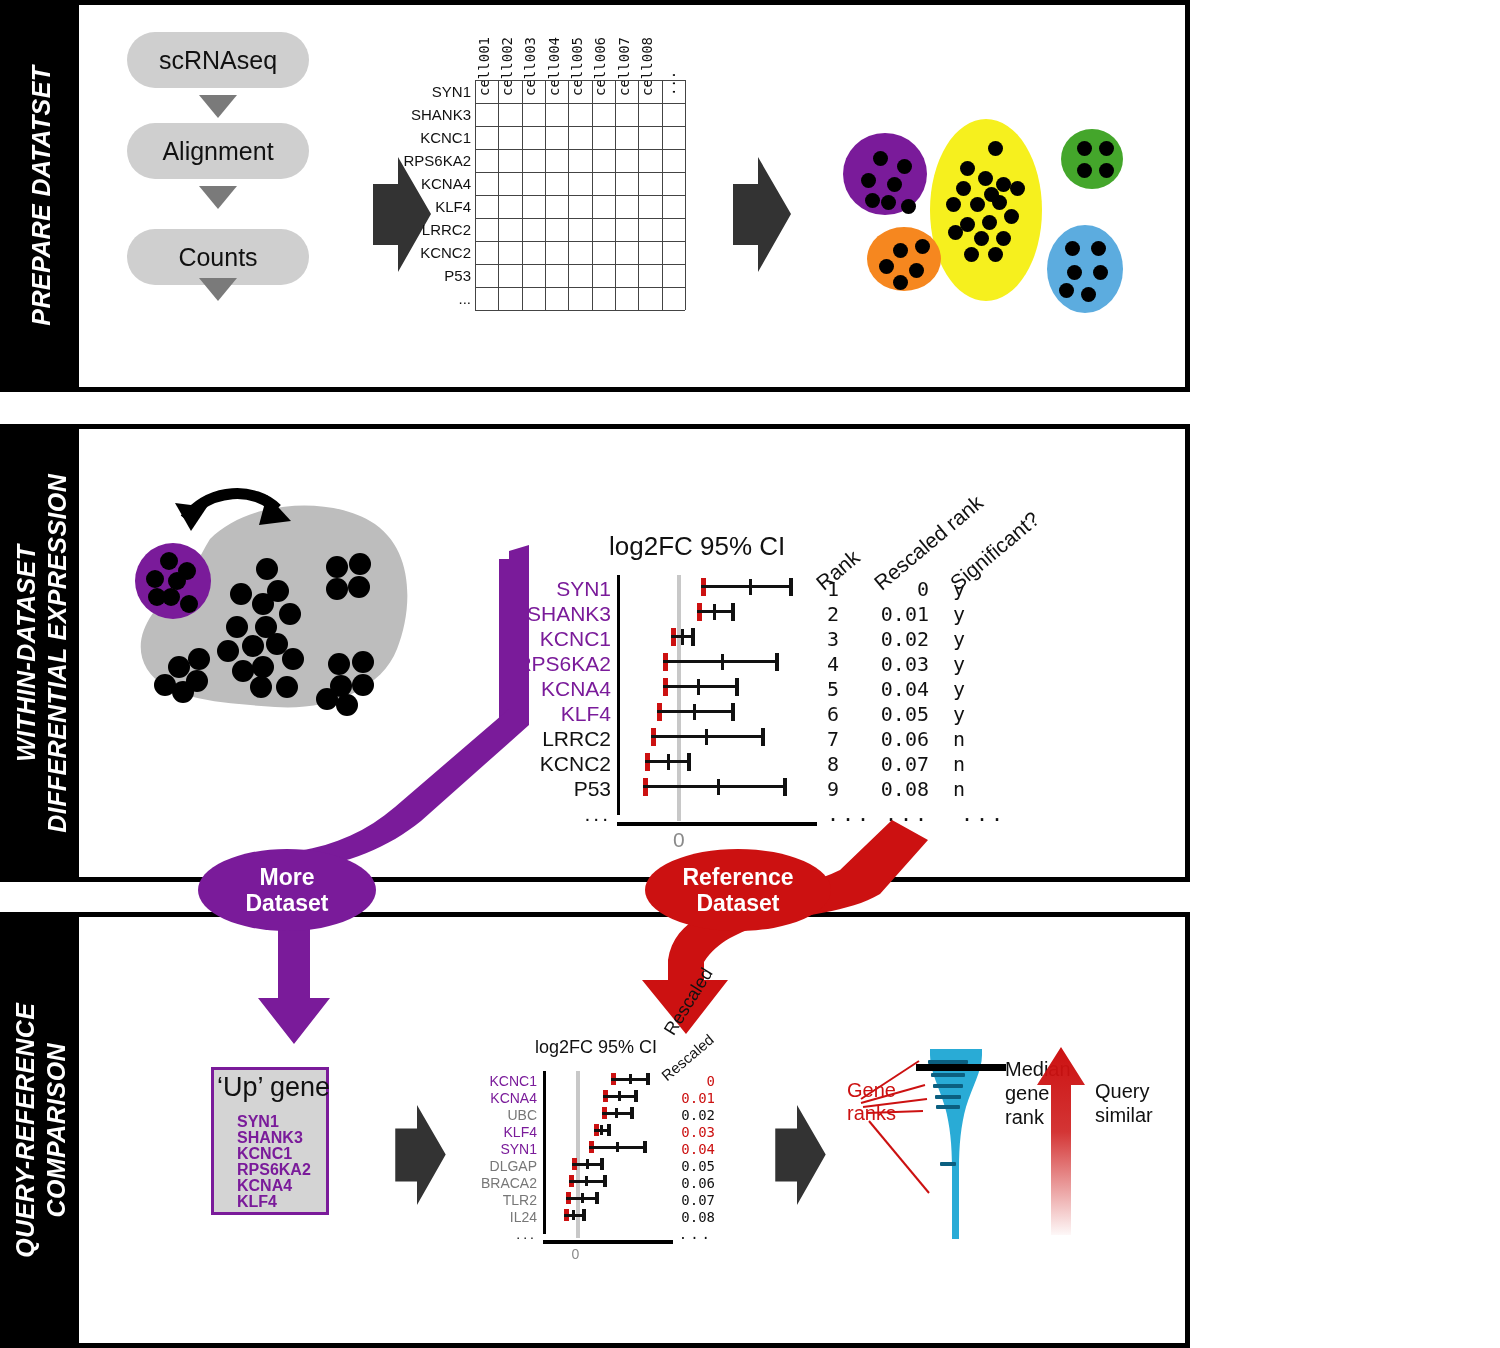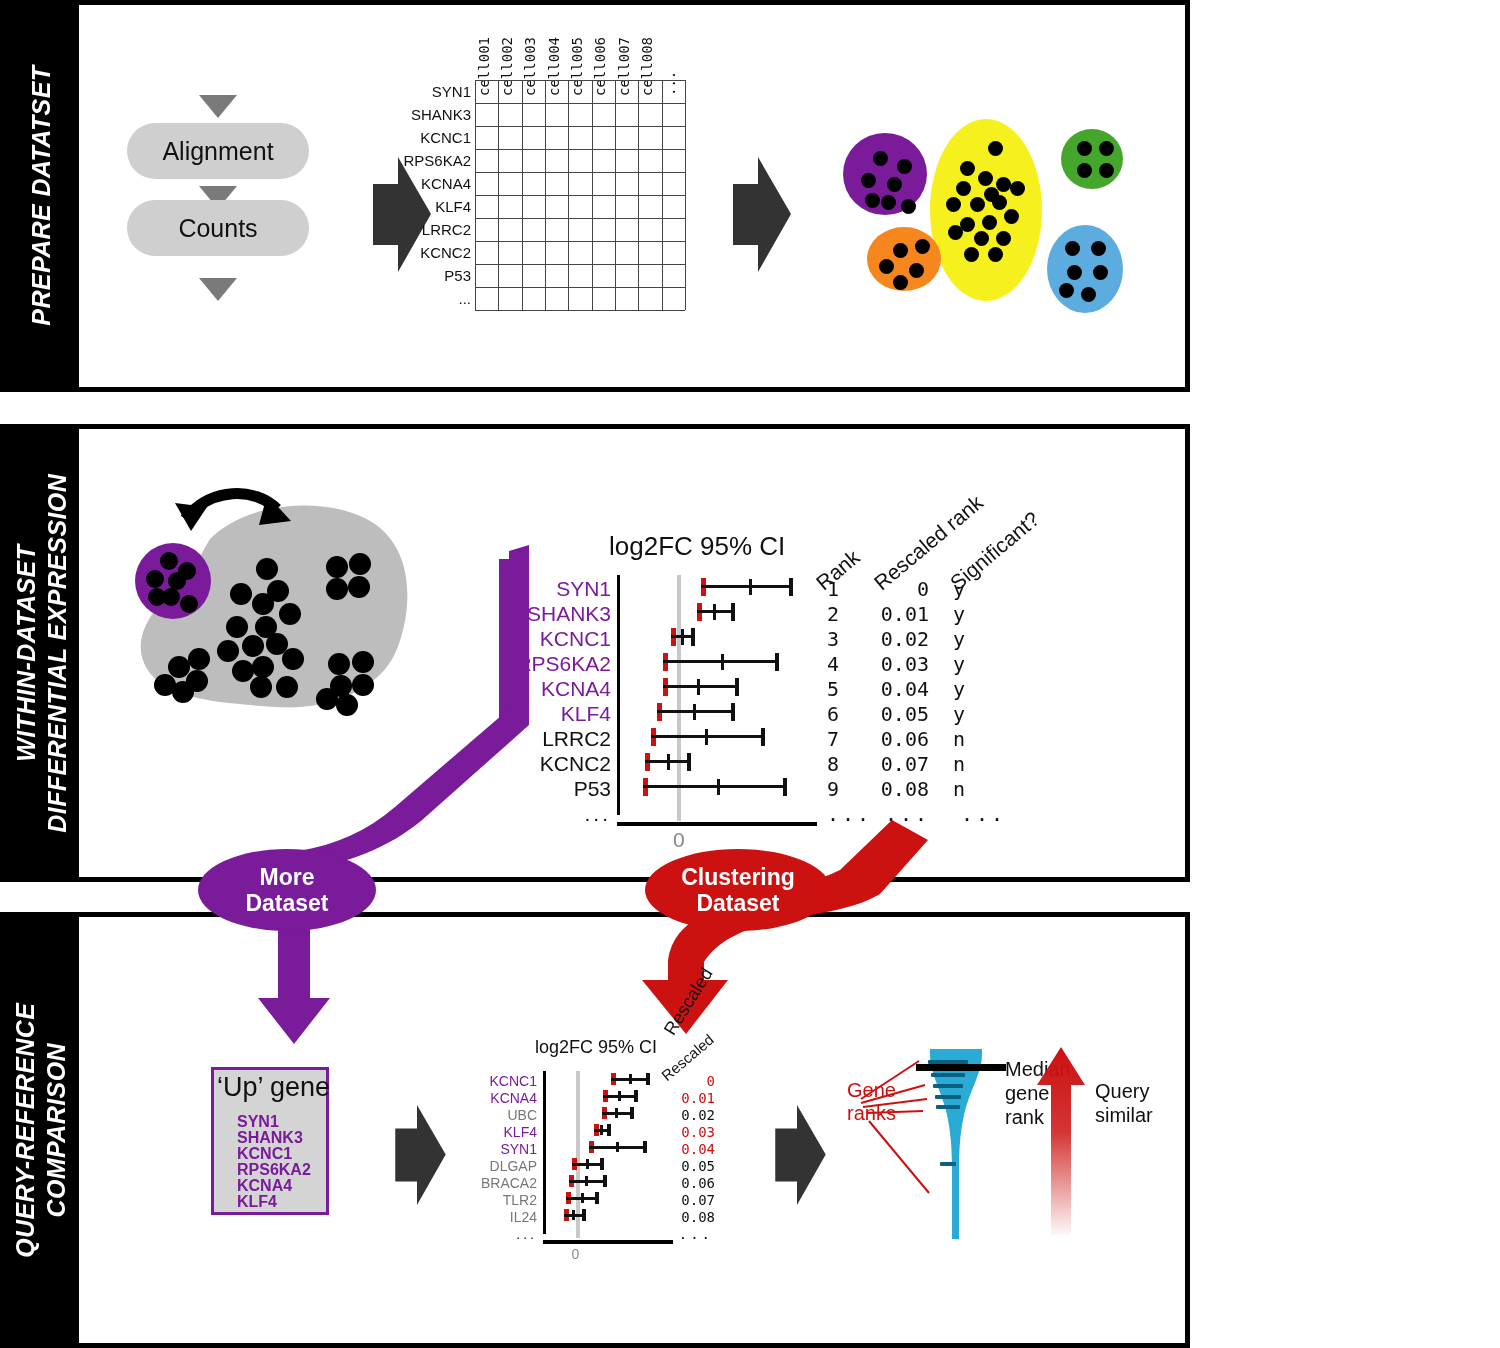--- a/index.html
+++ b/index.html
@@ -47,26 +47,29 @@
   svg{display:block;overflow:visible;}
 </style>
 </head>
 <body>
 
 <div class="panel" style="left:0;top:0;width:1190px;height:392px;">
   <div class="sidelabel" style="width:74px;">
     <div class="sidetxt">PREPARE DATATSET</div>
   </div>
 
+  <div class="flowbox" style="left:122px;top:27px;width:182px;height:56px;">
+    <span>scRNAseq</span>
+  </div>
   <div class="tri" style="left:194px;top:90px;"></div>
   <div class="flowbox" style="left:122px;top:118px;width:182px;height:56px;">
     <span>Alignment</span>
   </div>
   <div class="tri" style="left:194px;top:181px;"></div>
-  <div class="flowbox" style="left:122px;top:195px;width:182px;height:56px;text-align:center;">
+  <div class="flowbox" style="left:122px;top:224px;width:182px;height:56px;text-align:center;">
     <span>Counts</span>
   </div>
   <div class="tri" style="left:194px;top:273px;"></div>
 
   <div class="bigarrow" style="left:358px;top:152px;">
     <svg width="70" height="115" viewBox="0 0 70 115">
       <polygon points="35,0 68,57 35,115 35,88 10,88 10,27 35,27" fill="#333333"></polygon>
     </svg>
   </div>
 
@@ -509,18 +512,18 @@
 </div>
 
 <div style="position:absolute;left:630px;top:812px;width:300px;height:230px;z-index:5;">
   <svg width="300" height="230" viewBox="0 0 300 230">
     <path d="M262,8 L298,28 L250,82 C200,112 108,98 74,150 L74,168 L98,168
              L56,222 L12,168 L38,168 L38,148 C48,82 150,88 210,58 Z" fill="#cc1111"></path>
   </svg>
 </div>
 <div class="dsell" style="left:645px;top:849px;width:186px;height:82px;background:#cc1111;">
   <div>
-    <span>Clustering</span><br>
+    <span>Reference</span><br>
     <span>Dataset</span>
   </div>
 </div>
 <div style="position:absolute;left:660px;top:1028px;font-size:18px;color:#111;z-index:6;
             transform-origin:left top;transform:rotate(-58deg);white-space:nowrap;">Rescaled</div>
 
 </body></html>

